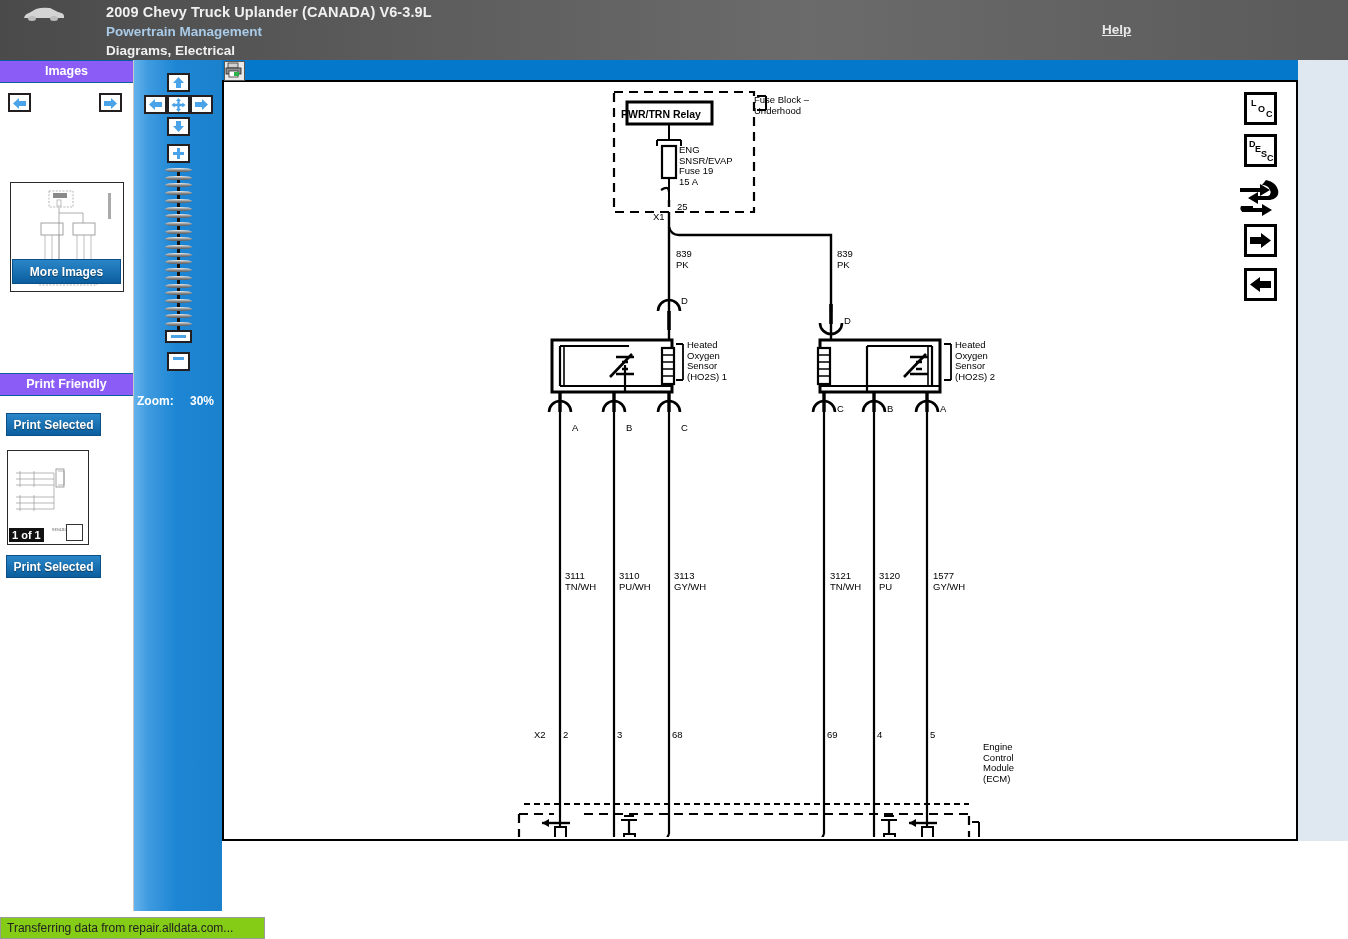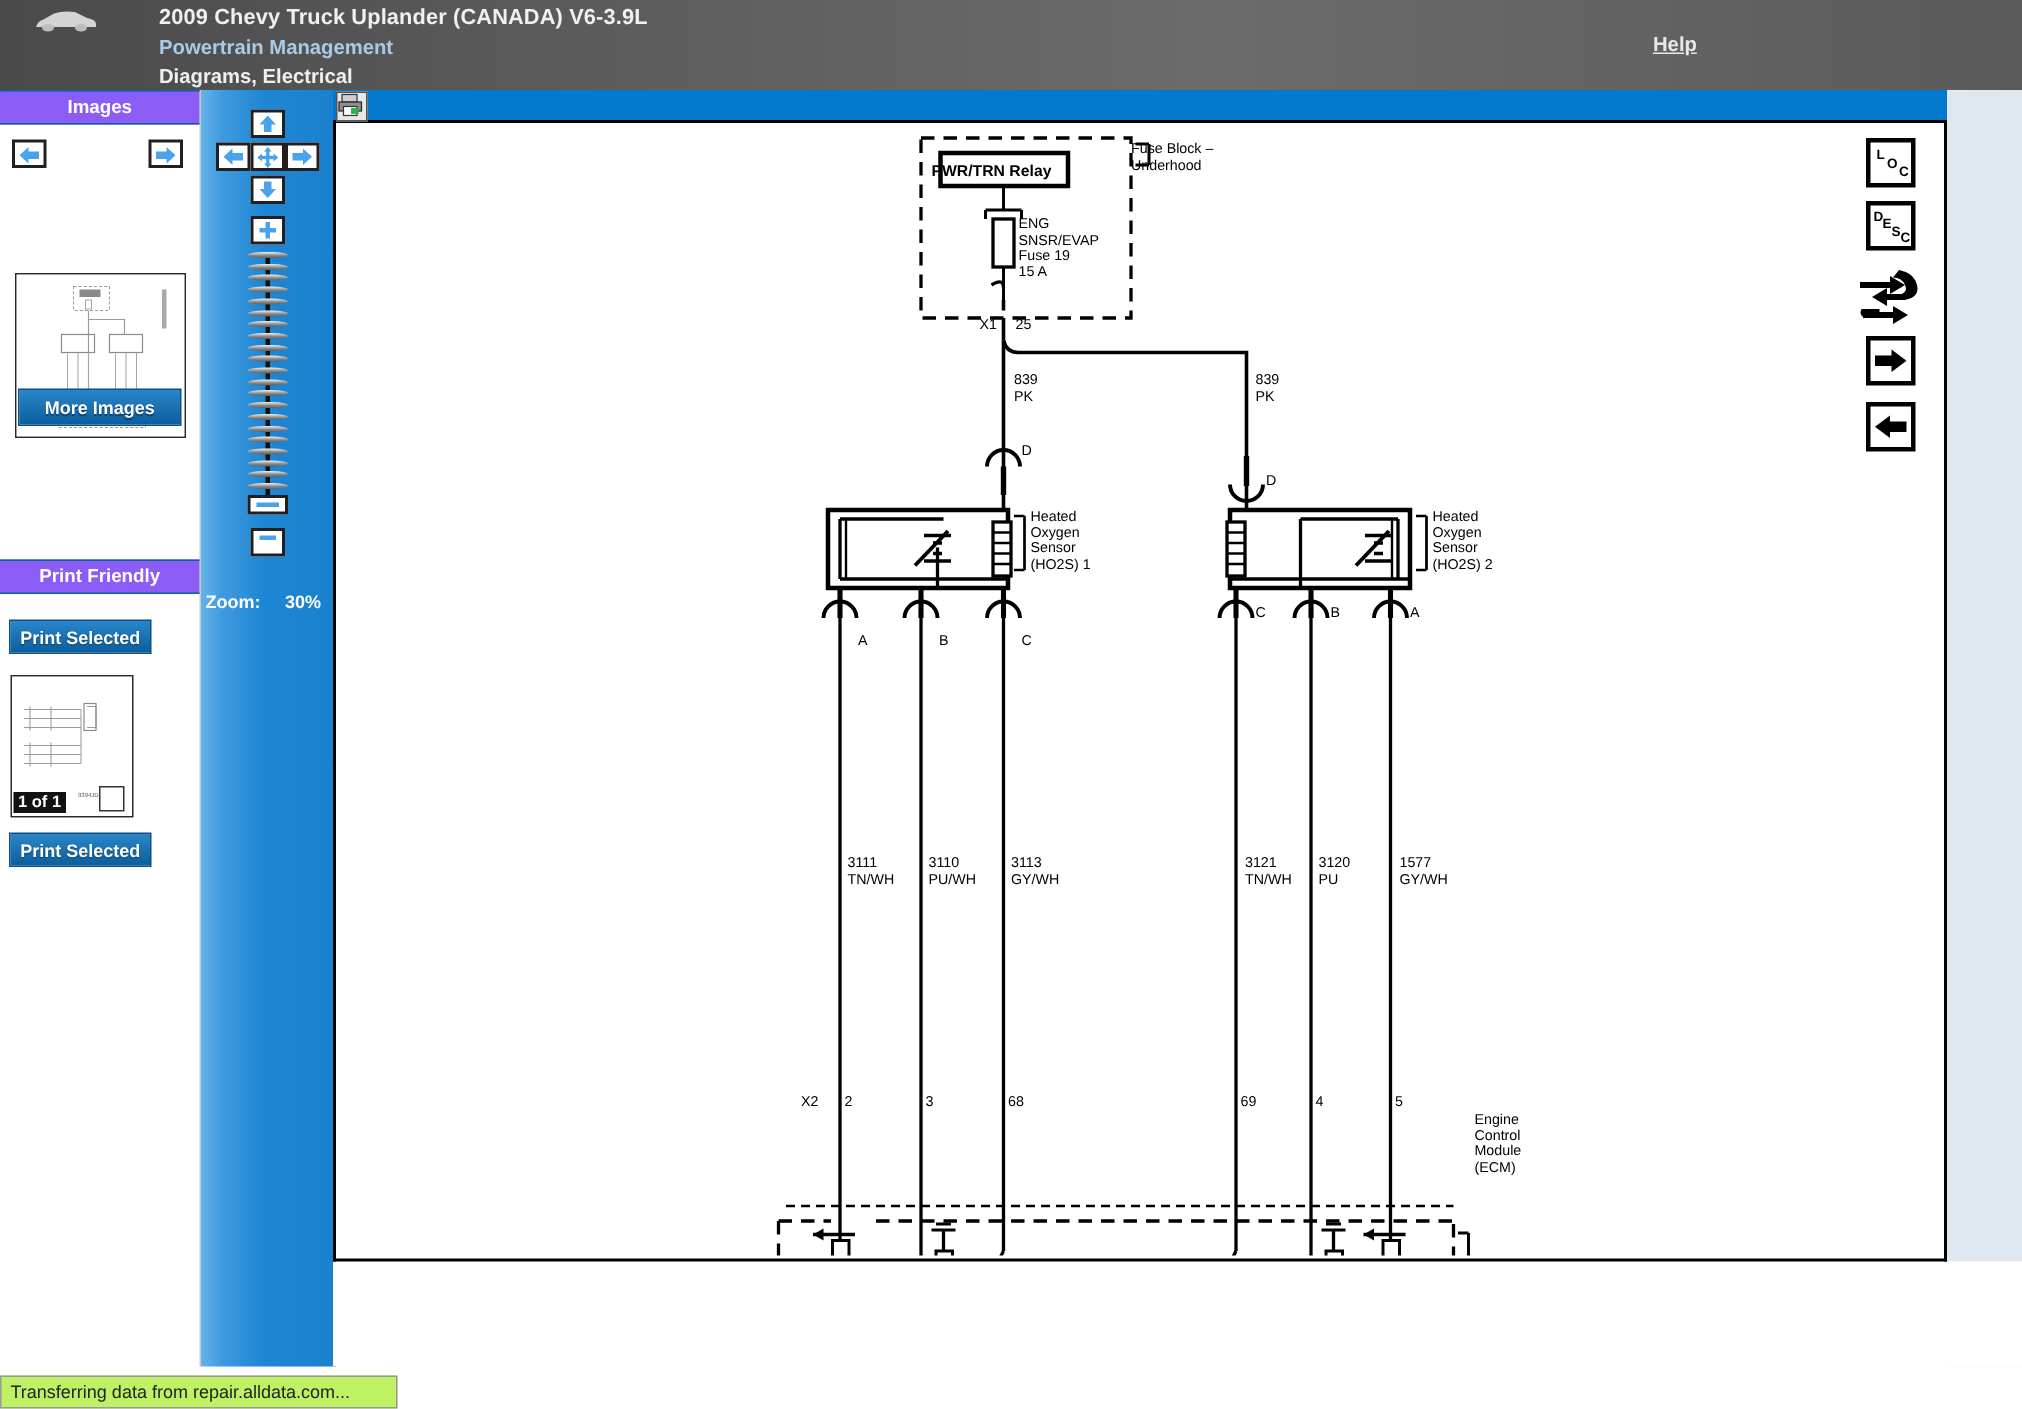--- a/index.html
+++ b/index.html
@@ -141,21 +141,21 @@
   #tool-desc{left:1020px;top:52px;}
   #tool-swap{left:1014px;top:96px;width:44px;height:40px;border:none;background:transparent;}
   #tool-next{left:1020px;top:142px;}
   #tool-prev{left:1020px;top:186px;}
   .tool-letters{position:relative;width:100%;height:100%;font-size:9px;font-weight:bold;}
   .tool-letters span{position:absolute;}
 
   
   #status-bar{
     position:absolute;left:0;bottom:0;width:265px;height:22px;
-    background:#bef264;border:1px solid #9a9a9a;box-sizing:border-box;
+    background:#84cc16;border:1px solid #9a9a9a;box-sizing:border-box;
     font-size:12px;color:#222;line-height:20px;padding-left:6px;
   }
 
   
   .lbl{position:absolute;font-size:9.5px;color:#000;line-height:10.5px;white-space:pre;font-family:"Liberation Sans",sans-serif;}
   .lbl-b{font-weight:bold;}
 </style>
 </head>
 <body>
 
@@ -450,21 +450,21 @@
   </svg>
 
   <div class="lbl lbl-b" style="left:397px;top:27px;font-size:10.5px;">PWR/TRN Relay</div>
   <div class="lbl" style="left:530px;top:13px;">Fuse Block –
 Underhood</div>
   <div class="lbl" style="left:455px;top:63px;">ENG
 SNSR/EVAP
 Fuse 19
 15 A</div>
   <div class="lbl" style="left:429px;top:130px;">X1</div>
-  <div class="lbl" style="left:453px;top:130px;text-align:center;">25</div>
+  <div class="lbl" style="left:453px;top:120px;text-align:center;">25</div>
   <div class="lbl" style="left:452px;top:167px;">839
 PK</div>
   <div class="lbl" style="left:613px;top:167px;">839
 PK</div>
   <div class="lbl" style="left:457px;top:214px;">D</div>
   <div class="lbl" style="left:620px;top:234px;">D</div>
 
   <div class="lbl" style="left:463px;top:258px;">Heated
 Oxygen
 Sensor

